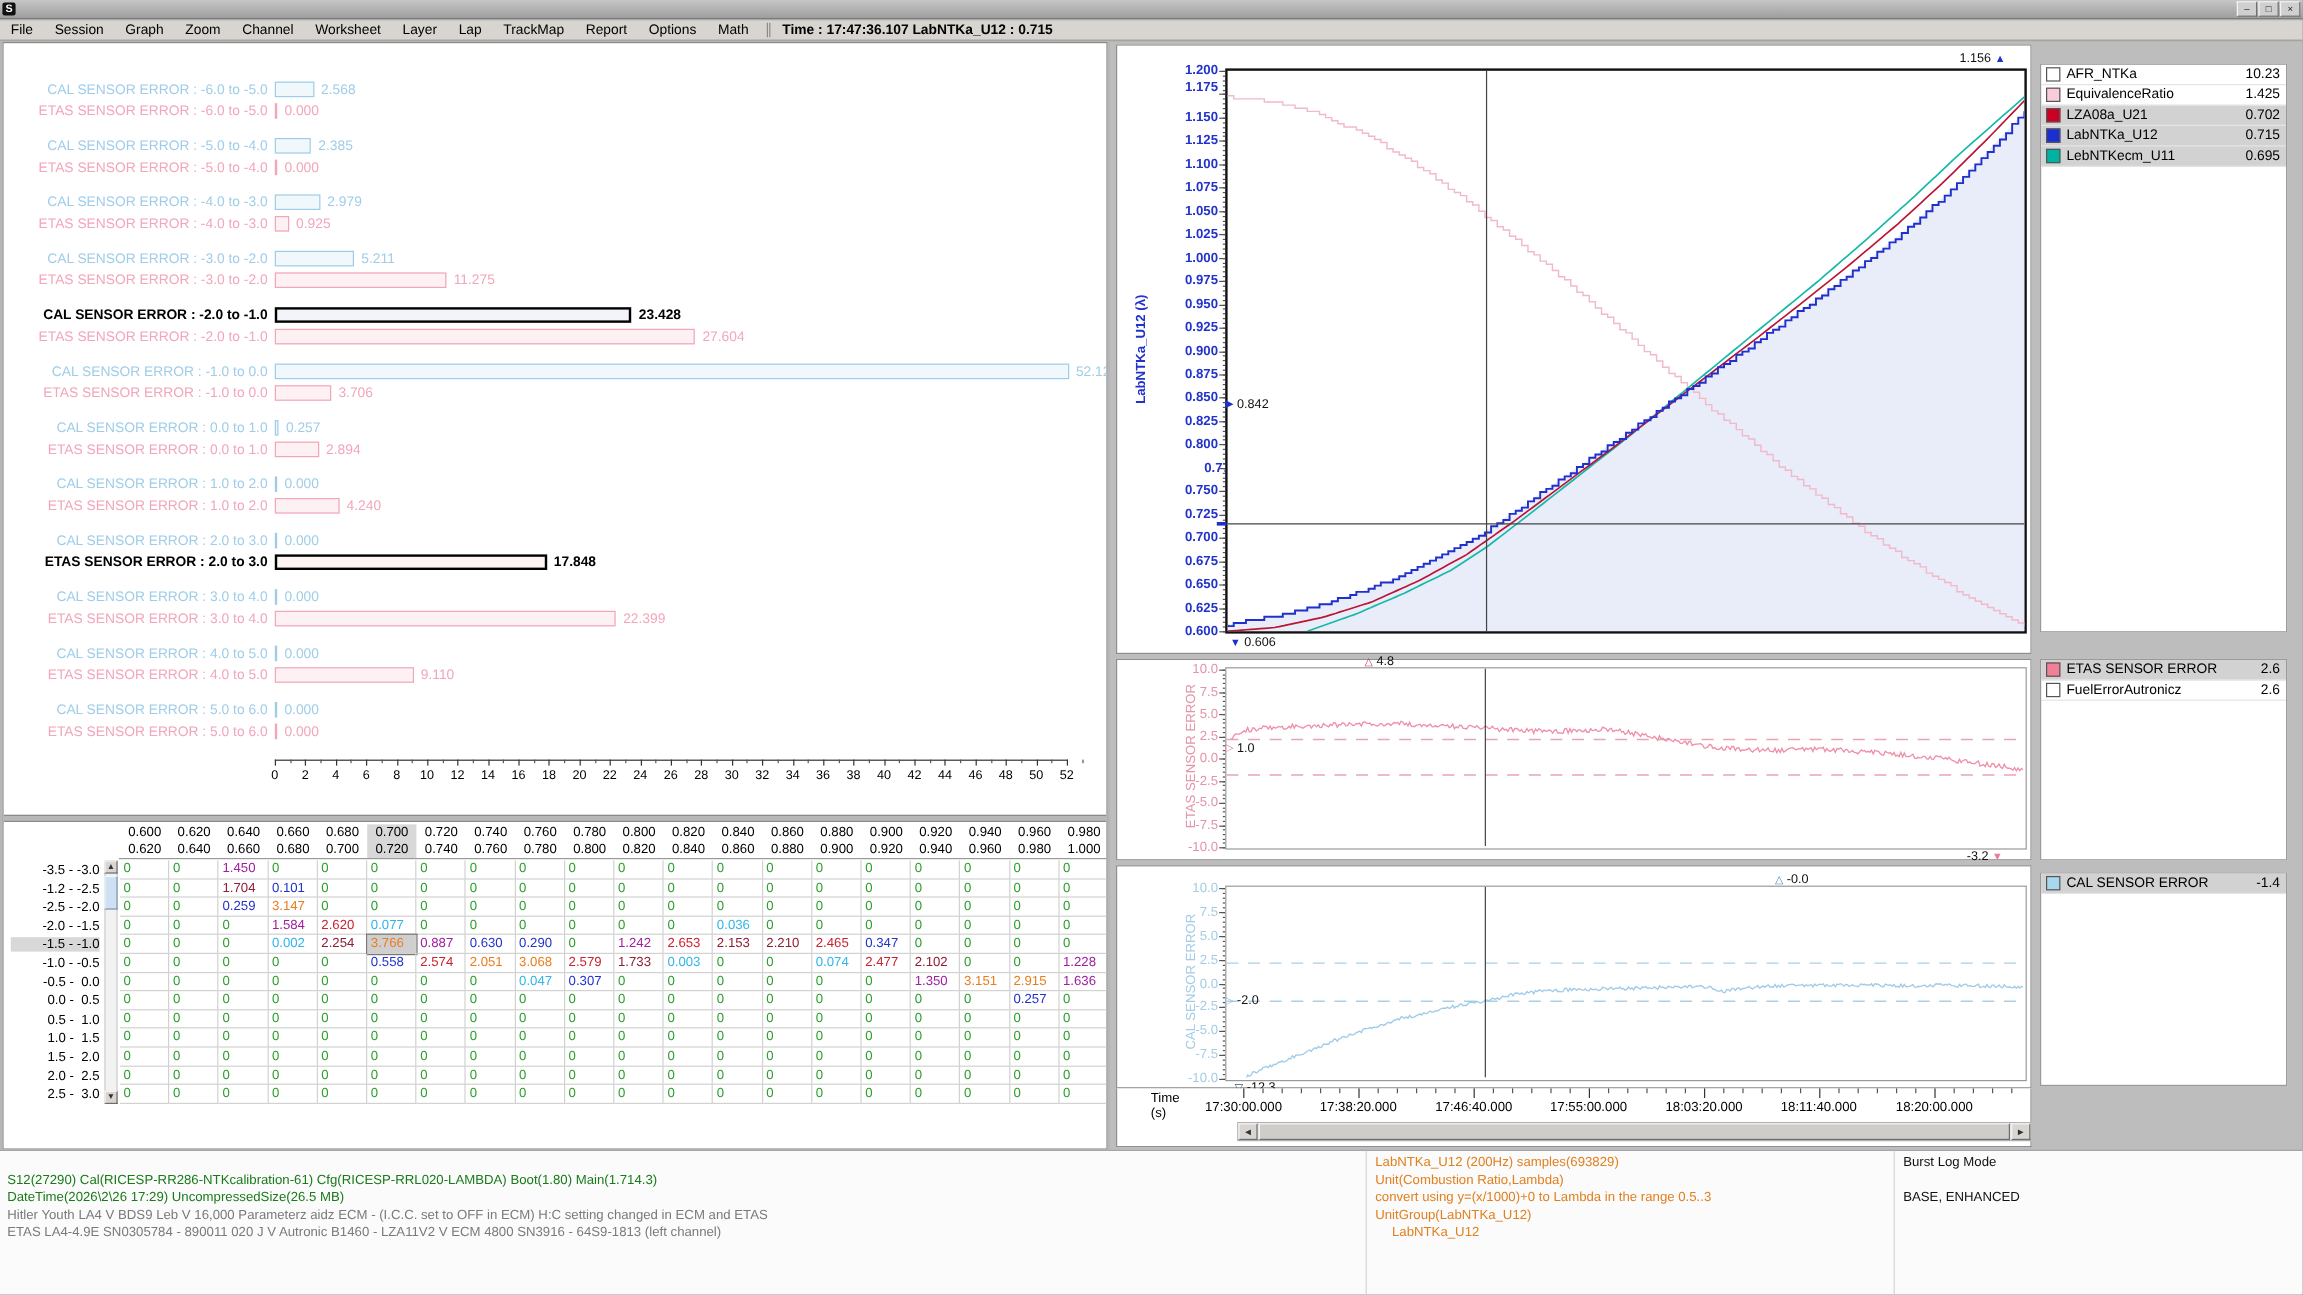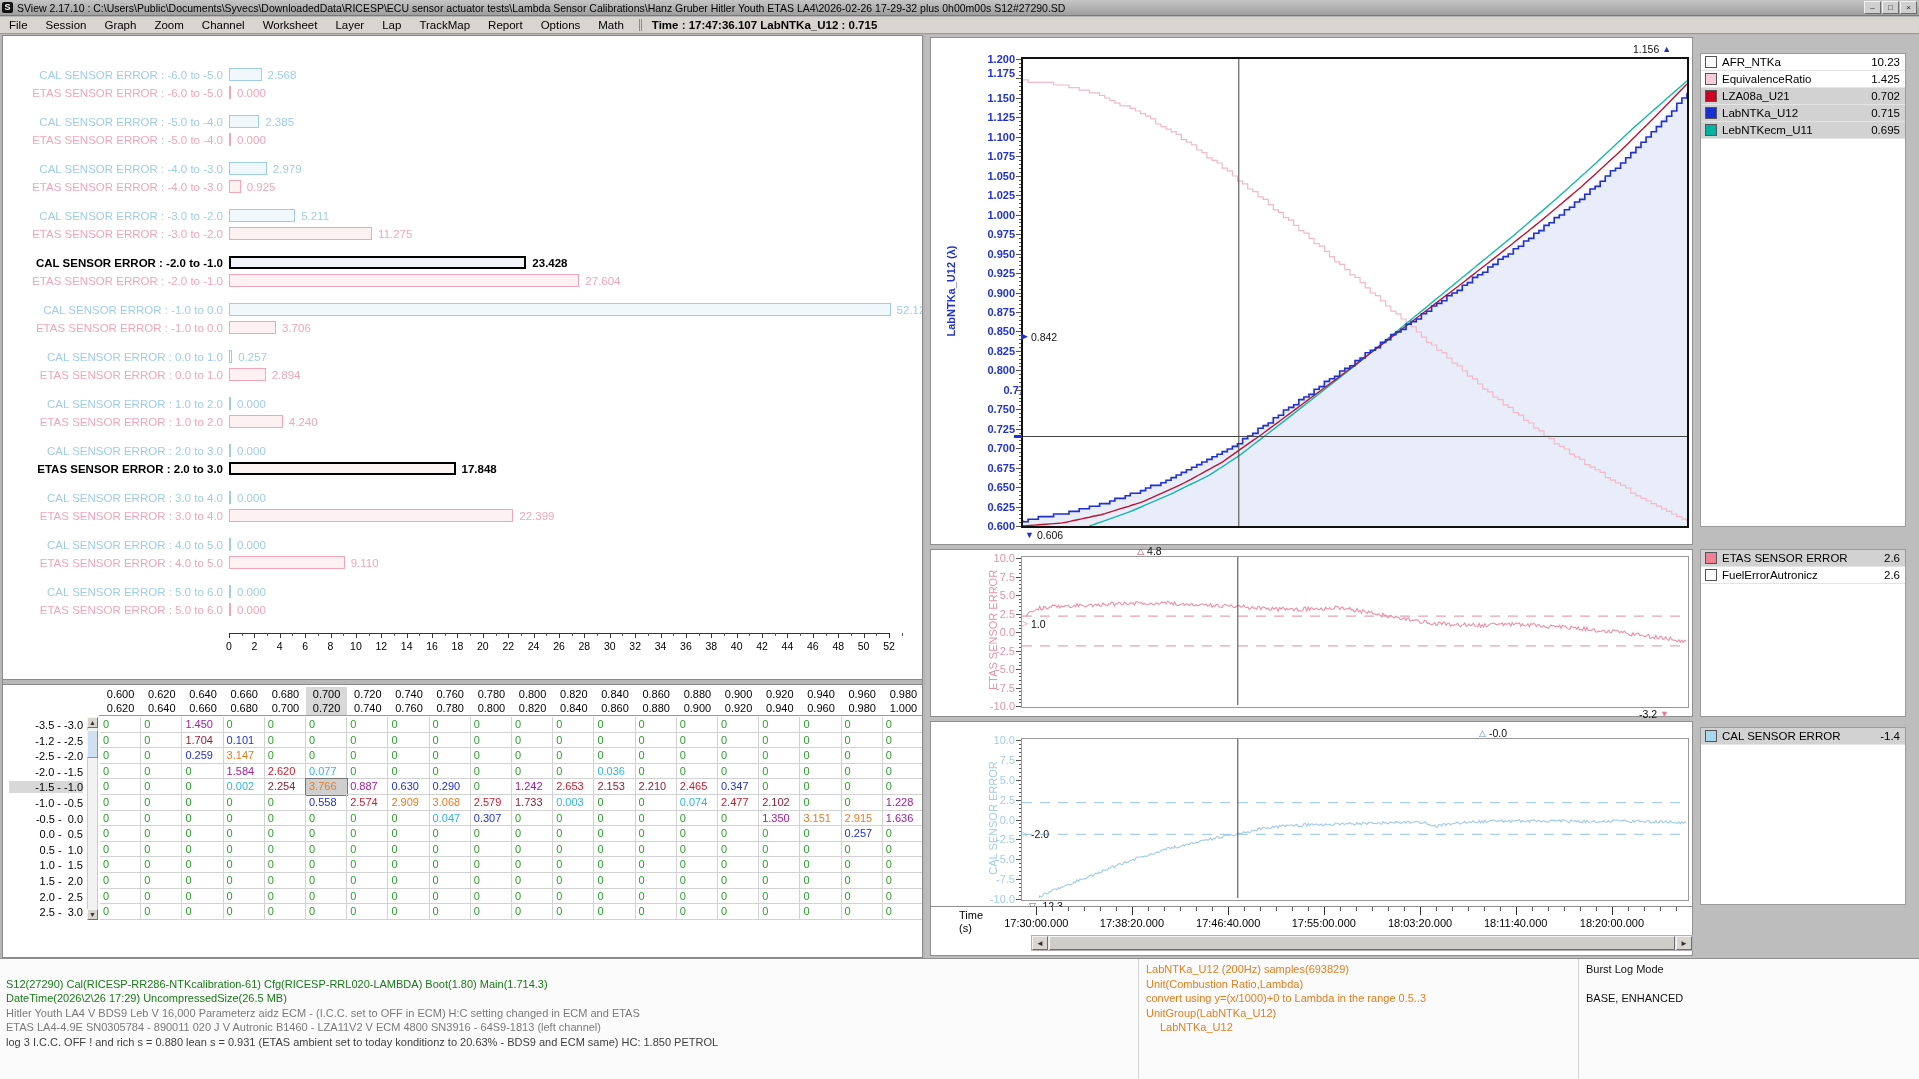--- a/index.html
+++ b/index.html
@@ -57,21 +57,20 @@
     background:#fbfbfb; border-top:1px solid #8f8f8f; font-size:11px; }
   .fline { position:absolute; white-space:nowrap; }
   .time-lab { position:absolute; font-size:11px; text-align:center; width:92px; }
 </style>
 </head>
 <body>
 
 <div id="root">
   <div id="titlebar">
     <span id="app-icon">S</span>
-    <span>SView 2.17.10  :  C:\Users\Public\Documents\Syvecs\DownloadedData\RICESP\ECU sensor actuator tests\Lambda Sensor Calibrations\Hanz Gruber Hitler Youth ETAS LA4\2026-02-26 17-29-32 plus 0h00m00s S12#27290.SD</span>
     <span id="win-buttons">
         <span class="winbtn">–</span>
         <span class="winbtn">□</span>
         <span class="winbtn">×</span>
       </span>
   </div>
   <div id="menubar">
     <span id="menu-items" style="display:flex">
         <span class="menu-item">File</span>
         <span class="menu-item">Session</span>
@@ -440,21 +439,21 @@
       <div class="tbl-cell" style="position: absolute; left: 797.4px; top: 743.4px; width: 41.2px; height: 15.6px; line-height: 15.6px; color: rgb(46, 158, 46); background: transparent; outline: none;">0</div>
       <div class="tbl-cell" style="position: absolute; left: 838.6px; top: 743.4px; width: 41.2px; height: 15.6px; line-height: 15.6px; color: rgb(46, 158, 46); background: transparent; outline: none;">0</div>
       <div class="tbl-cell" style="position: absolute; left: 879.8px; top: 743.4px; width: 41.2px; height: 15.6px; line-height: 15.6px; color: rgb(46, 158, 46); background: transparent; outline: none;">0</div>
       <div class="tbl-cell" style="position: absolute; left: 97px; top: 759px; width: 41.2px; height: 15.6px; line-height: 15.6px; color: rgb(46, 158, 46); background: transparent; outline: none;">0</div>
       <div class="tbl-cell" style="position: absolute; left: 138.2px; top: 759px; width: 41.2px; height: 15.6px; line-height: 15.6px; color: rgb(46, 158, 46); background: transparent; outline: none;">0</div>
       <div class="tbl-cell" style="position: absolute; left: 179.4px; top: 759px; width: 41.2px; height: 15.6px; line-height: 15.6px; color: rgb(46, 158, 46); background: transparent; outline: none;">0</div>
       <div class="tbl-cell" style="position: absolute; left: 220.6px; top: 759px; width: 41.2px; height: 15.6px; line-height: 15.6px; color: rgb(46, 158, 46); background: transparent; outline: none;">0</div>
       <div class="tbl-cell" style="position: absolute; left: 261.8px; top: 759px; width: 41.2px; height: 15.6px; line-height: 15.6px; color: rgb(46, 158, 46); background: transparent; outline: none;">0</div>
       <div class="tbl-cell" style="position: absolute; left: 303px; top: 759px; width: 41.2px; height: 15.6px; line-height: 15.6px; color: rgb(34, 51, 204); background: transparent; outline: none;">0.558</div>
       <div class="tbl-cell" style="position: absolute; left: 344.2px; top: 759px; width: 41.2px; height: 15.6px; line-height: 15.6px; color: rgb(204, 34, 48); background: transparent; outline: none;">2.574</div>
-      <div class="tbl-cell" style="position: absolute; left: 385.4px; top: 759px; width: 41.2px; height: 15.6px; line-height: 15.6px; color: rgb(232, 125, 30); background: transparent; outline: none;">2.909</div>
+      <div class="tbl-cell" style="position: absolute; left: 385.4px; top: 759px; width: 41.2px; height: 15.6px; line-height: 15.6px; color: rgb(232, 125, 30); background: transparent; outline: none;">2.051</div>
       <div class="tbl-cell" style="position: absolute; left: 426.6px; top: 759px; width: 41.2px; height: 15.6px; line-height: 15.6px; color: rgb(232, 125, 30); background: transparent; outline: none;">3.068</div>
       <div class="tbl-cell" style="position: absolute; left: 467.8px; top: 759px; width: 41.2px; height: 15.6px; line-height: 15.6px; color: rgb(204, 34, 48); background: transparent; outline: none;">2.579</div>
       <div class="tbl-cell" style="position: absolute; left: 509px; top: 759px; width: 41.2px; height: 15.6px; line-height: 15.6px; color: rgb(143, 31, 53); background: transparent; outline: none;">1.733</div>
       <div class="tbl-cell" style="position: absolute; left: 550.2px; top: 759px; width: 41.2px; height: 15.6px; line-height: 15.6px; color: rgb(51, 181, 232); background: transparent; outline: none;">0.003</div>
       <div class="tbl-cell" style="position: absolute; left: 591.4px; top: 759px; width: 41.2px; height: 15.6px; line-height: 15.6px; color: rgb(46, 158, 46); background: transparent; outline: none;">0</div>
       <div class="tbl-cell" style="position: absolute; left: 632.6px; top: 759px; width: 41.2px; height: 15.6px; line-height: 15.6px; color: rgb(46, 158, 46); background: transparent; outline: none;">0</div>
       <div class="tbl-cell" style="position: absolute; left: 673.8px; top: 759px; width: 41.2px; height: 15.6px; line-height: 15.6px; color: rgb(51, 181, 232); background: transparent; outline: none;">0.074</div>
       <div class="tbl-cell" style="position: absolute; left: 715px; top: 759px; width: 41.2px; height: 15.6px; line-height: 15.6px; color: rgb(204, 34, 48); background: transparent; outline: none;">2.477</div>
       <div class="tbl-cell" style="position: absolute; left: 756.2px; top: 759px; width: 41.2px; height: 15.6px; line-height: 15.6px; color: rgb(143, 31, 53); background: transparent; outline: none;">2.102</div>
       <div class="tbl-cell" style="position: absolute; left: 797.4px; top: 759px; width: 41.2px; height: 15.6px; line-height: 15.6px; color: rgb(46, 158, 46); background: transparent; outline: none;">0</div>
@@ -605,21 +604,20 @@
       <div class="sb-thumb" style="position: absolute; left: 84px; top: 694px; width: 11px; height: 28px; background: rgb(207, 224, 242); border-color: rgb(238, 245, 251) rgb(126, 150, 173) rgb(126, 150, 173) rgb(238, 245, 251);"></div>
       <div class="sb-btn" style="position: absolute; left: 84px; top: 872.8px; width: 11px; height: 11px; line-height: 10px;">▼</div>
     </div>
   <div id="charts"></div>
   <div id="legends"></div>
   <div id="footer">
       <div class="fline" style="position: absolute; left: 6px; top: 18.6px; color: rgb(26, 122, 26);">S12(27290) Cal(RICESP-RR286-NTKcalibration-61) Cfg(RICESP-RRL020-LAMBDA) Boot(1.80) Main(1.714.3)</div>
       <div class="fline" style="position: absolute; left: 6px; top: 33.2px; color: rgb(26, 122, 26);">DateTime(2026\2\26 17:29) UncompressedSize(26.5 MB)</div>
       <div class="fline" style="position: absolute; left: 6px; top: 47.8px; color: rgb(122, 122, 122);">Hitler Youth LA4 V BDS9 Leb V 16,000 Parameterz aidz ECM - (I.C.C. set to OFF in ECM) H:C setting changed in ECM and ETAS</div>
       <div class="fline" style="position: absolute; left: 6px; top: 62.4px; color: rgb(122, 122, 122);">ETAS LA4-4.9E SN0305784 - 890011 020 J V Autronic B1460 - LZA11V2 V ECM 4800 SN3916 - 64S9-1813 (left channel)</div>
-      <div class="fline" style="position: absolute; left: 6px; top: 77px; color: rgb(64, 64, 64);">log 3 I.C.C. OFF ! and rich s = 0.880 lean s = 0.931 (ETAS ambient set to today konditionz to 20.63% - BDS9 and ECM same) HC: 1.850 PETROL</div>
       <div style="position: absolute; left: 1138px; top: 0px; width: 1px; height: 121px; background: rgb(212, 212, 212);"></div>
       <div class="fline" style="position: absolute; left: 1146px; top: 4px; color: rgb(224, 128, 32);">LabNTKa_U12 (200Hz) samples(693829)</div>
       <div class="fline" style="position: absolute; left: 1146px; top: 18.6px; color: rgb(224, 128, 32);">Unit(Combustion Ratio,Lambda)</div>
       <div class="fline" style="position: absolute; left: 1146px; top: 33.2px; color: rgb(224, 128, 32);">convert using y=(x/1000)+0 to Lambda in the range 0.5..3</div>
       <div class="fline" style="position: absolute; left: 1146px; top: 47.8px; color: rgb(224, 128, 32);">UnitGroup(LabNTKa_U12)</div>
       <div class="fline" style="position: absolute; left: 1160px; top: 62.4px; color: rgb(224, 128, 32);">LabNTKa_U12</div>
       <div style="position: absolute; left: 1578px; top: 0px; width: 1px; height: 121px; background: rgb(212, 212, 212);"></div>
       <div class="fline" style="position: absolute; left: 1586px; top: 4px; color: rgb(17, 17, 17); text-align: center;">Burst Log Mode</div>
       <div class="fline" style="position: absolute; left: 1586px; top: 33.2px; color: rgb(17, 17, 17);">BASE, ENHANCED</div>
     </div>

